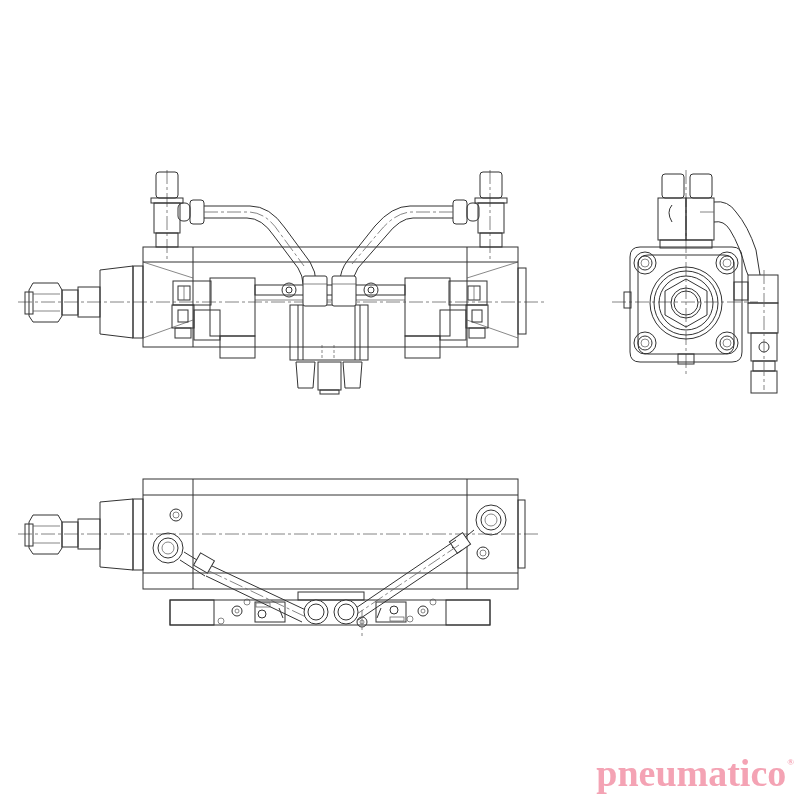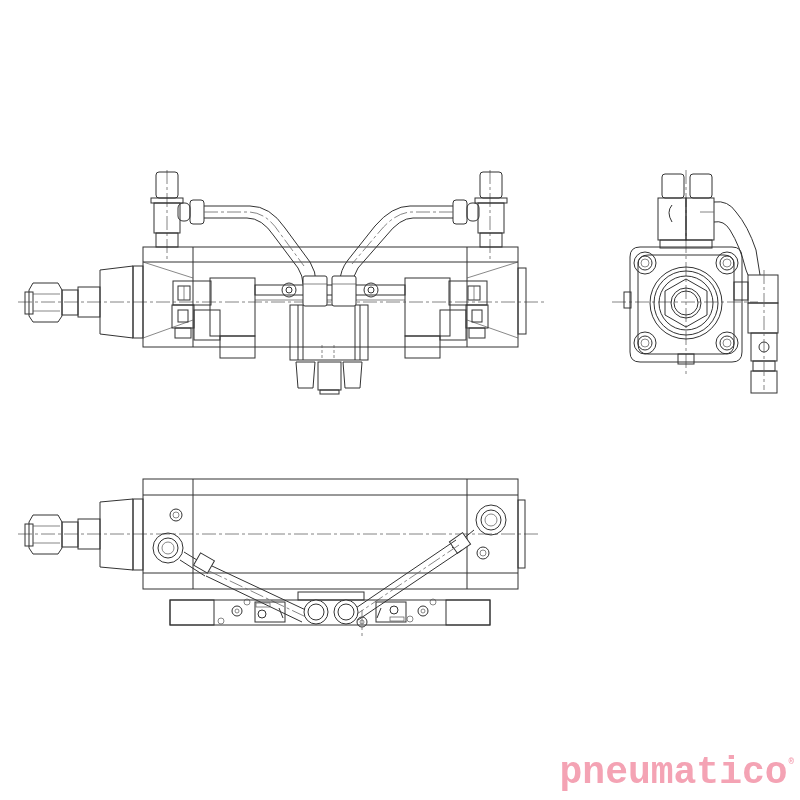--- a/index.html
+++ b/index.html
@@ -4,21 +4,21 @@
 <style>
   html, body { margin: 0; padding: 0; background: #ffffff; }
   body { width: 800px; height: 800px; position: relative; overflow: hidden; font-family: "Liberation Sans", sans-serif; }
   svg.drawing { position: absolute; left: 0; top: 0; }
   .ln { fill: none; stroke: #333; stroke-width: 1; }
   .thin { fill: none; stroke: #555; stroke-width: 0.7; }
   .fillw { fill: #fff; stroke: #333; stroke-width: 1; }
   .center { fill: none; stroke: #666; stroke-width: 0.8; stroke-dasharray: 14 3 3 3; }
   .logo {
     position: absolute; right: 6px; bottom: 8px;
-    font-family: Liberation Mono, monospace; font-weight: bold;
+    font-family: Liberation Serif, serif; font-weight: bold;
     font-size: 38px; letter-spacing: 0px; color: #f4a3b4; line-height: 1; margin-left: 40px;
   }
   .logo .reg { font-size: 9px; vertical-align: top; position: relative; top: 4px; margin-left: 1px; }
 </style>
 </head>
 <body>
 
 <svg class="drawing" width="800" height="800" viewBox="0 0 800 800">
 
   <g>

